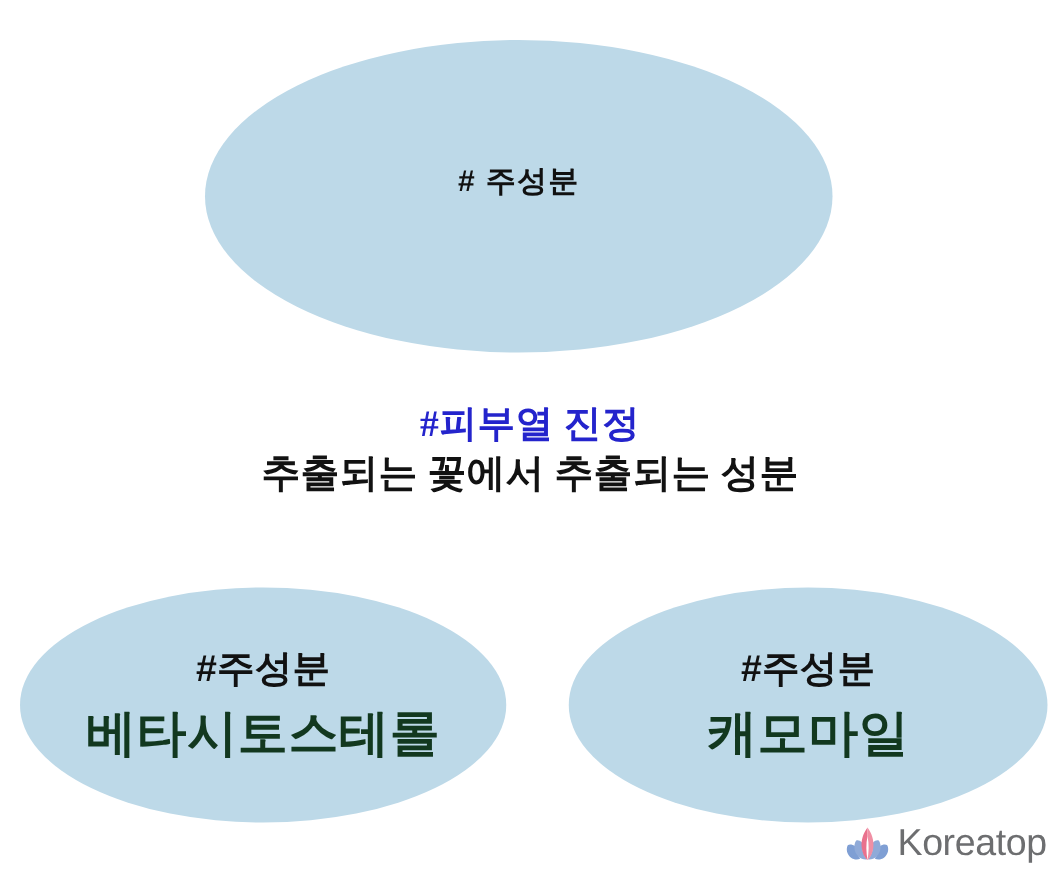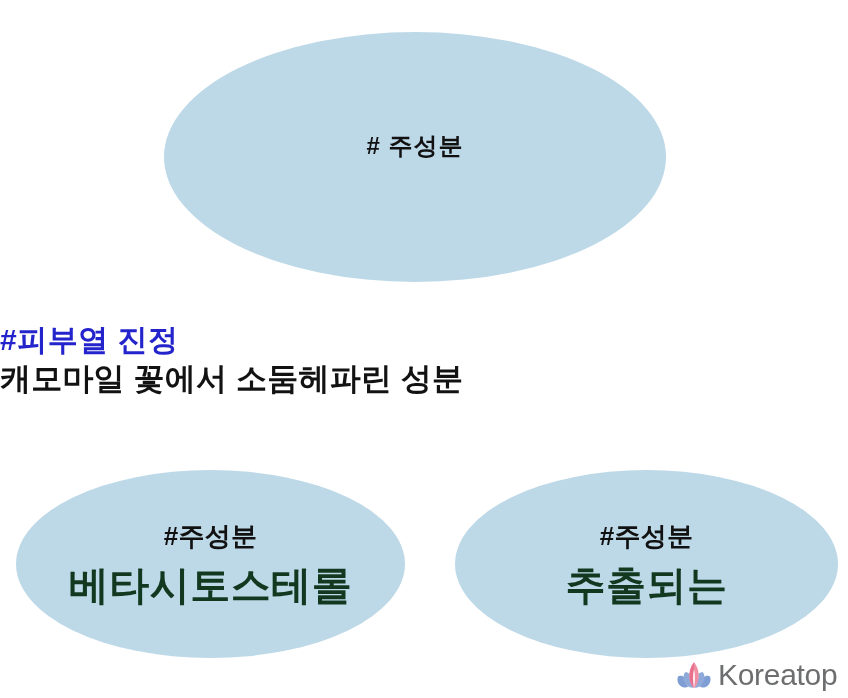--- a/index.html
+++ b/index.html
@@ -62,21 +62,21 @@
     line-height: 1;
     white-space: nowrap;
   }
   #bubble-main .tag-label {
     font-size: 24px;
     margin-bottom: 22px;
     letter-spacing: 1px;
   }
   #bubble-left .tag-label,
   #bubble-right .tag-label {
-    font-size: 26px;
+    font-size: 30px;
     margin-bottom: 16px;
   }
 
   
   .bubble-title {
     font-weight: 700;
     line-height: 1;
     white-space: nowrap;
   }
   #bubble-main .bubble-title {
@@ -90,20 +90,22 @@
     color: #12381f;
     letter-spacing: 0.5px;
   }
 
   
   #caption {
     position: absolute;
     left: 0;
     top: 322px;
     width: 848px;
+    text-align: center;
+    font-family: Liberation Serif, serif;
   }
   #caption .caption-accent {
     display: block;
     font-size: 30px;
     font-weight: 700;
     color: #2424cc;
     line-height: 1.22;
     letter-spacing: 0.5px;
   }
   #caption .caption-body {
@@ -143,31 +145,31 @@
 <body>
 
 <div id="canvas">
 
   <div id="bubble-main" class="bubble">
     <span class="tag-label"># 주성분</span>
   </div>
 
   <div id="caption">
     <span class="caption-accent">#피부열 진정</span>
-    <span class="caption-body">캐모마일 꽃에서 소둠헤파린 성분</span>
+    <span class="caption-body">추출되는 꽃에서 추출되는 성분</span>
   </div>
 
   <div id="bubble-left" class="bubble">
     <span class="tag-label">#주성분</span>
     <span class="bubble-title">베타시토스테롤</span>
   </div>
 
   <div id="bubble-right" class="bubble">
     <span class="tag-label">#주성분</span>
-    <span class="bubble-title">추출되는</span>
+    <span class="bubble-title">캐모마일</span>
   </div>
 
   <div id="watermark">
     <svg class="brand-mark" viewBox="0 0 36 30">
 
       <path d="M2.2 16.2 C0.6 19.4 1.6 23.6 4.6 25.9 C7.0 27.7 10.0 28.0 12.2 26.8 C10.0 24.0 8.6 20.6 8.3 17.0 C6.0 15.6 3.6 15.2 2.2 16.2 Z" fill="#7f9fd4"></path>
 
       <path d="M33.8 16.2 C35.4 19.4 34.4 23.6 31.4 25.9 C29.0 27.7 26.0 28.0 23.8 26.8 C26.0 24.0 27.4 20.6 27.7 17.0 C30.0 15.6 32.4 15.2 33.8 16.2 Z" fill="#7f9fd4"></path>
 
       <path d="M8.8 12.6 C6.6 16.4 7.2 21.6 10.6 25.0 C12.6 27.0 15.2 27.9 17.4 27.6 C14.6 23.6 13.2 18.6 13.6 13.9 C11.9 12.4 10.1 11.8 8.8 12.6 Z" fill="#8faad8"></path>

